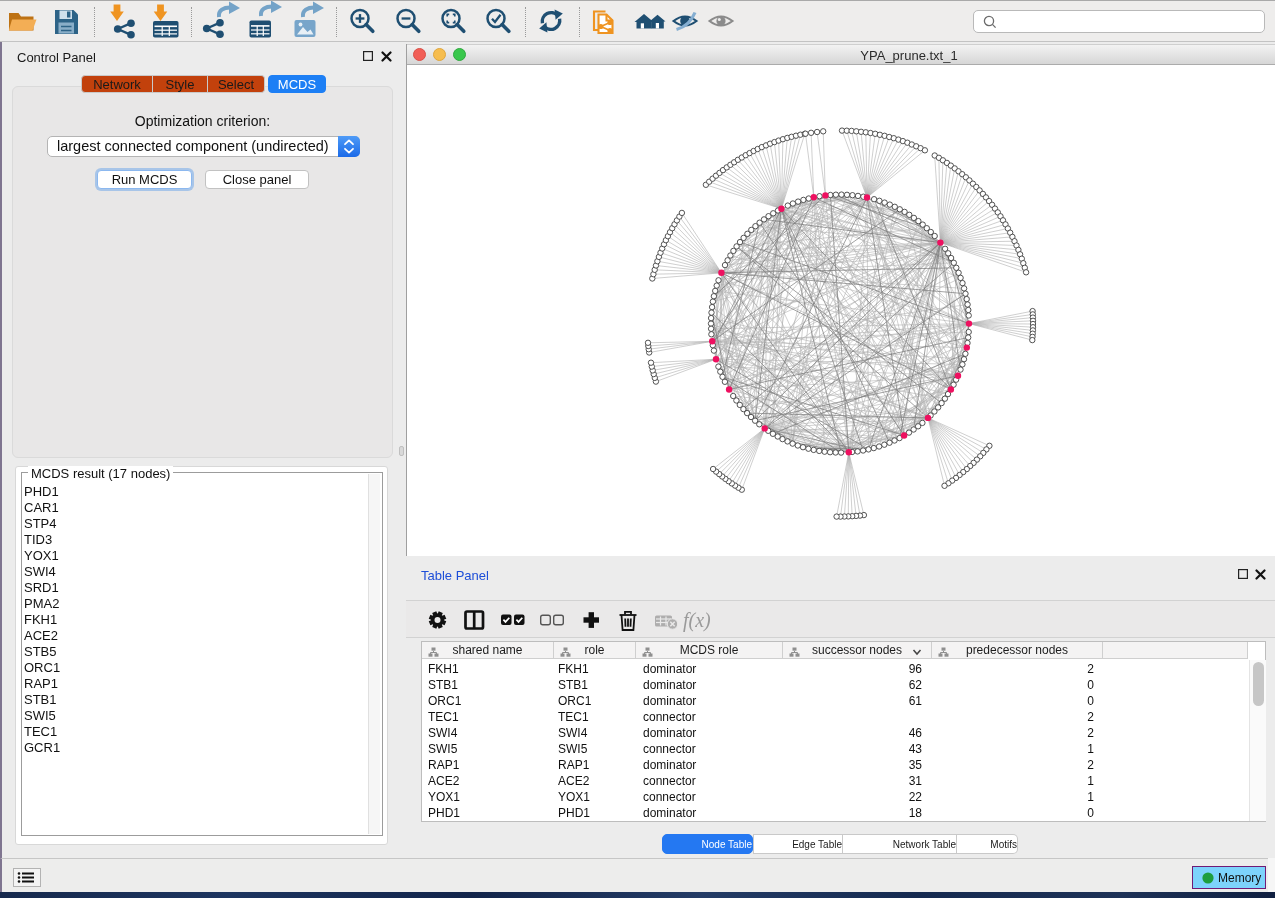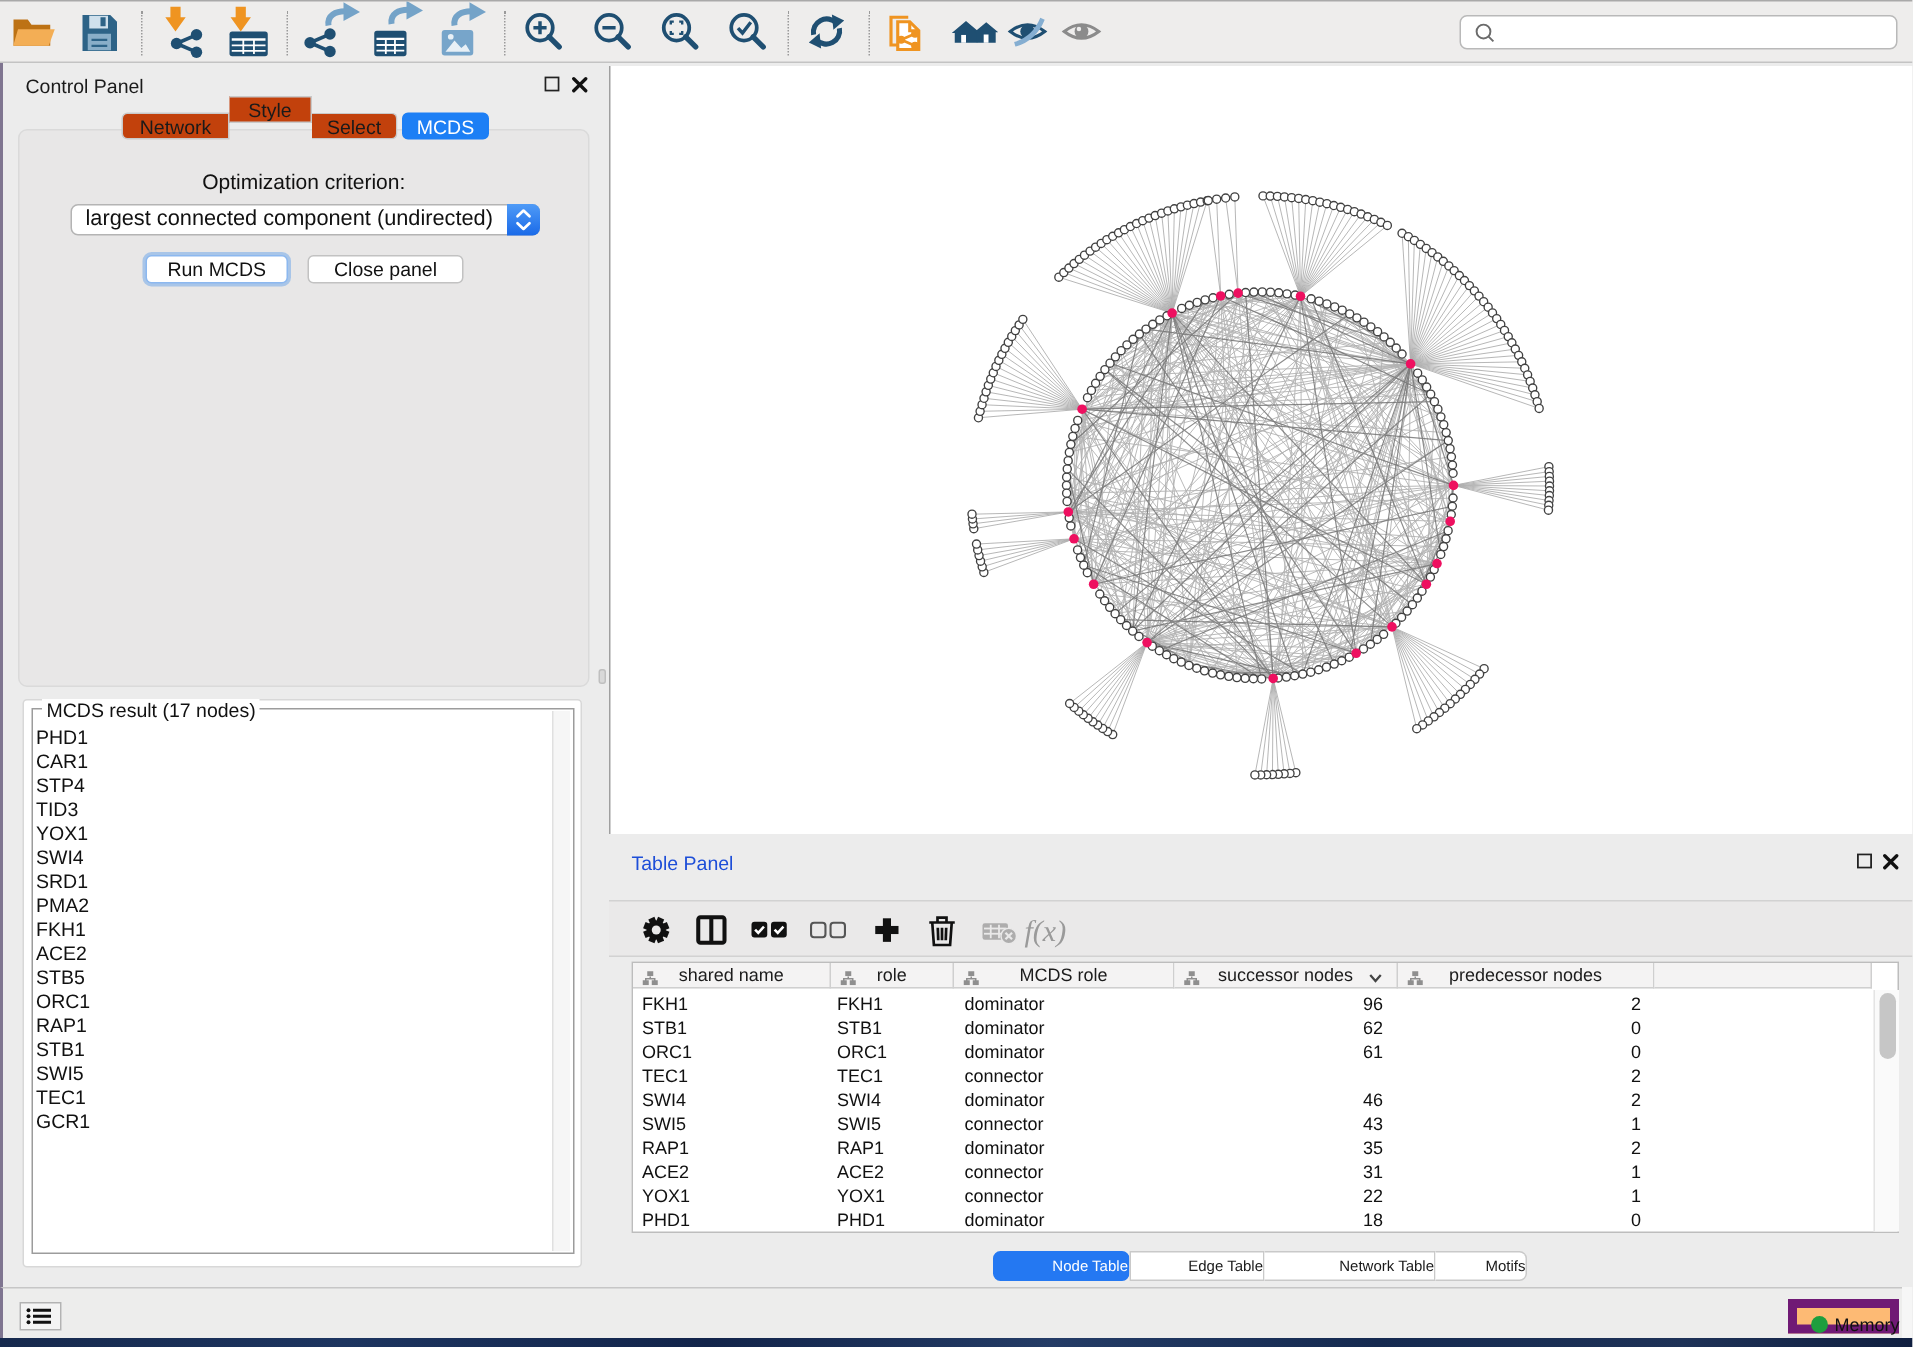--- a/index.html
+++ b/index.html
@@ -46,21 +46,21 @@
 .cn1 { position:absolute; width:500px; text-align:right; }
 .cn2 { position:absolute; width:672px; text-align:right; }
 #tblscroll { left:827px; top:18px; width:17px; height:161px; background:#fafafa; border-left:1px solid #e4e4e4; }
 #tblthumb { left:3px; top:2px; width:11px; height:44px; background:#c6c6c6; border-radius:6px; }
 .btab { position:absolute; top:0; height:20px; background:#fff; border:1px solid #c9c9c9; font-size:10px; color:#1a1a1a; text-align:right; line-height:19px; }
 .btab.sel { background:#2478f2; color:#fff; border:1px solid #2478f2; border-radius:5px; }
 
 #statusbar { left:0; top:858px; width:1268px; height:34px; background:#ededec; border-top:1px solid #c6c6c6; border-left:2px solid #7f7590;}
 #rightsliver { left:1268px; top:858px; width:7px; height:34px; background:#f6f6f6; }
 #listbtn { left:11px; top:9px; width:28px; height:19px; background:#f4f4f4; border:1px solid #b3b3b3; }
-#membtn { left:1190px; top:7px; width:74px; height:23px; background:#fdba74; border:6px solid #701a75; font-size:12px; color:#111; }
+#membtn { left:1190px; top:7px; width:74px; height:23px; background:#7dd3fc; border:1px solid #701a75; font-size:12px; color:#111; }
 #wallpaper { left:0; top:892px; width:1275px; height:6px; background:linear-gradient(90deg,#16294d 0%,#1d3560 18%,#12244a 37%,#243c66 55%,#152a50 72%,#1e3257 88%,#101f40 100%); }
 </style>
 </head>
 <body>
 
 <div id="toolbar" class="abs">
   <svg class="abs" style="left:0;top:0" width="760" height="42" viewBox="0 0 760 42">
       <path d="M9 12 L18.5 12 L21 15.5 L33.5 15.5 L33.5 29.5 L9 29.5 Z" fill="#bd7214"></path>
       <path d="M12 18.5 L36.5 18.5 L32.5 29.5 L8.8 29.5 Z" fill="#f3ae55"></path>
       <g transform="translate(54,8)">
@@ -182,41 +182,47 @@
 <div id="leftpanel" class="abs">
   <div id="cp-title" class="abs">Control Panel</div>
   <div class="winbtn abs" style="left:361px;top:9px"><svg width="10" height="10" viewBox="0 0 10 10">
         <rect x="0.5" y="0.5" width="9" height="9" fill="none" stroke="#222" stroke-width="1.4"></rect>
       </svg></div>
   <div class="winbtn abs" style="left:379px;top:9px"><svg width="11" height="11" viewBox="0 0 11 11">
         <path d="M1.5 1.5 L9.5 9.5 M9.5 1.5 L1.5 9.5" stroke="#111" stroke-width="2.2" stroke-linecap="round"></path>
       </svg></div>
   <div id="innerpanel" class="abs"></div>
   <div class="tab abs" style="left:79px;top:33px;width:72px;border-radius:4px 0 0 4px;">Network</div>
-  <div class="tab abs" style="left:151px;top:22px;width:55px;border-left:none;text-align:center;">Style</div>
+  <div class="tab abs" style="left:151px;top:33px;width:55px;border-left:none;text-align:center;">Style</div>
   <div class="tab abs" style="left:206px;top:33px;width:57px;border-left:none;border-radius:0 4px 4px 0;">Select</div>
   <div class="tab sel abs" style="left:266px;top:33px;width:58px;">MCDS</div>
   <div id="optlabel" class="abs">Optimization criterion:</div>
   <div id="dropdown" class="abs">largest connected component (undirected)</div>
   <div id="dropbtn" class="abs"><svg width="22" height="21" viewBox="0 0 22 21">
         <path d="M7 8.2 L11 4.4 L15 8.2" fill="none" stroke="#fff" stroke-width="1.8" stroke-linejoin="round" stroke-linecap="round"></path>
         <path d="M7 12.8 L11 16.6 L15 12.8" fill="none" stroke="#fff" stroke-width="1.8" stroke-linejoin="round" stroke-linecap="round"></path>
       </svg></div>
   <div id="runbtn" class="btn abs">Run MCDS</div>
   <div id="closebtn" class="btn abs">Close panel</div>
   <div id="scrollpane" class="abs"></div>
   <div id="fieldset" class="abs"></div>
   <div id="listscroll" class="abs"></div>
   <div id="legend" class="abs">MCDS result (17 nodes)</div>
   <div id="mcdslist" class="abs">PHD1<br>CAR1<br>STP4<br>TID3<br>YOX1<br>SWI4<br>SRD1<br>PMA2<br>FKH1<br>ACE2<br>STB5<br>ORC1<br>RAP1<br>STB1<br>SWI5<br>TEC1<br>GCR1</div>
 </div>
 
 <div class="abs" style="left:399px;top:446px;width:5px;height:10px;background:#d9d9d9;border:1px solid #bfbfbf;border-radius:2px;"></div>
 
 <div id="netwin" class="abs">
+  <div id="nettitle" class="abs">
+    <div class="light" style="left:6px;background:#f15e56;border:1px solid #d94f47;"></div>
+    <div class="light" style="left:26px;background:#f6bd4e;border:1px solid #dfa63d;"></div>
+    <div class="light" style="left:46px;background:#39c74c;border:1px solid #2fa83f;"></div>
+    <div id="nettext" class="abs">YPA_prune.txt_1</div>
+  </div>
   <div id="netcanvas" class="abs"><svg width="869" height="492" viewBox="0 0 869 492">
 <g stroke="#a6a6a6" stroke-width="0.6" opacity="0.9">
 <line x1="374.4" y1="142.7" x2="298.9" y2="118.8"></line>
 <line x1="374.4" y1="142.7" x2="302.2" y2="115.7"></line>
 <line x1="374.4" y1="142.7" x2="305.6" y2="112.7"></line>
 <line x1="374.4" y1="142.7" x2="309.0" y2="109.7"></line>
 <line x1="374.4" y1="142.7" x2="312.5" y2="106.9"></line>
 <line x1="374.4" y1="142.7" x2="316.0" y2="104.1"></line>
 <line x1="374.4" y1="142.7" x2="319.7" y2="101.4"></line>
 <line x1="374.4" y1="142.7" x2="323.4" y2="98.8"></line>

